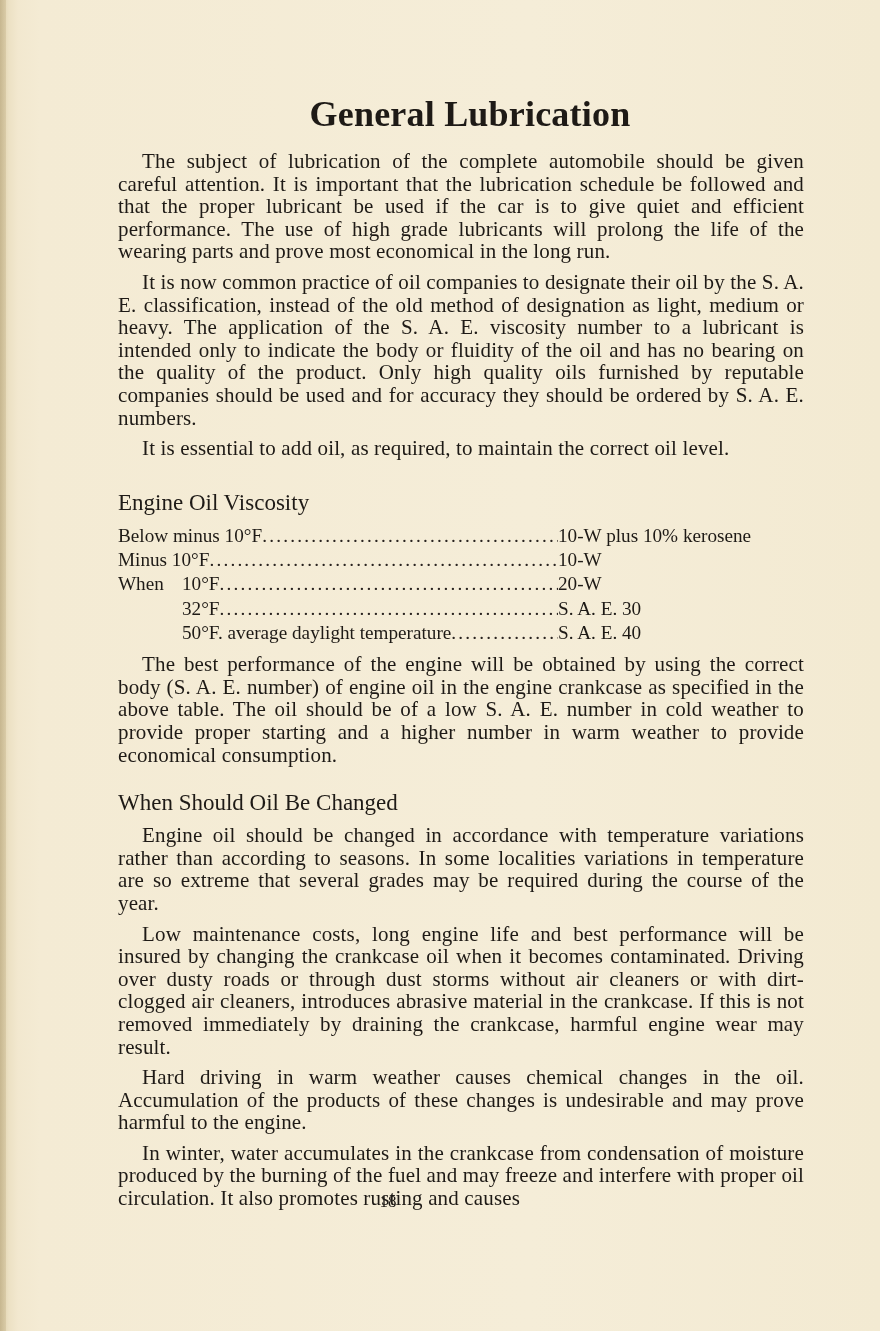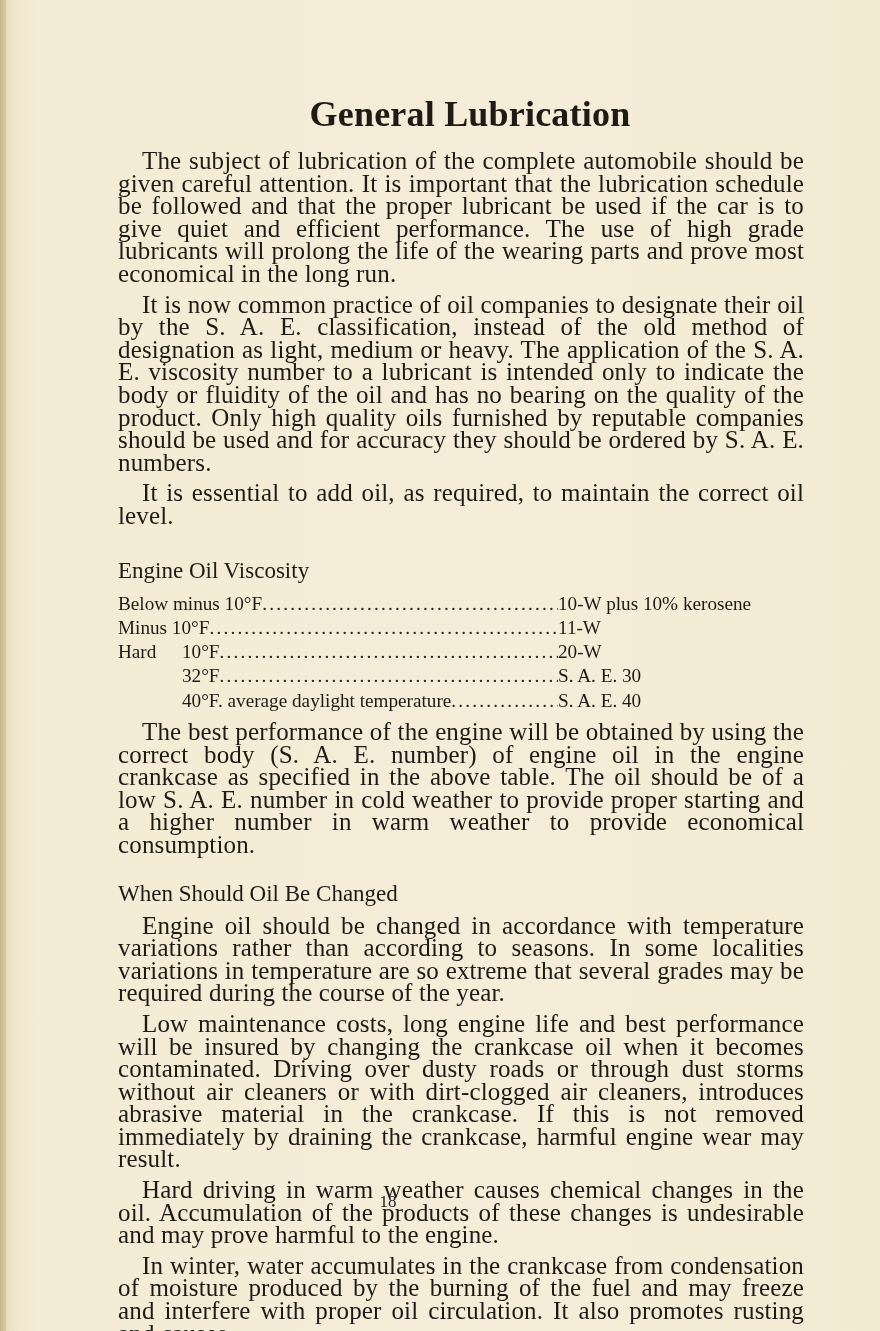--- a/index.html
+++ b/index.html
@@ -39,21 +39,21 @@
       font-family: "Liberation Serif", "DejaVu Serif", serif;
       font-weight: bold;
       font-size: 36px;
       text-align: center;
       margin: 0 0 14px 0;
       letter-spacing: 0.2px;
       padding-left: 14px;
       line-height: 44px;
     }
     p.para {
-      font-size: 25px;
+      font-size: 21px;
       line-height: 22.6px;
       margin: 0 4px 8px 0;
       text-indent: 24px;
       text-align: justify;
       letter-spacing: 0.15px;
     }
     h2.section {
       font-family: "Liberation Serif", "DejaVu Serif", serif;
       font-weight: normal;
       font-size: 23px;
@@ -116,32 +116,32 @@
 
     <h2 class="section" id="sec-viscosity">Engine Oil Viscosity</h2>
 
     <div class="table">
       <div class="trow">
         <span class="tlabel"><span>Below minus</span> <span>10°F</span><span class="leader">....................................................................</span></span>
         <span class="tvalue">10-W plus 10% kerosene</span>
       </div>
       <div class="trow">
         <span class="tlabel"><span>Minus</span> <span>10°F</span><span class="leader">....................................................................</span></span>
-        <span class="tvalue">11-W</span>
+        <span class="tvalue">10-W</span>
       </div>
       <div class="trow">
-        <span class="tlabel"><span class="lbl-prefix">Hard</span><span>10°F</span><span class="leader">....................................................................</span></span>
+        <span class="tlabel"><span class="lbl-prefix">When</span><span>10°F</span><span class="leader">....................................................................</span></span>
         <span class="tvalue">20-W</span>
       </div>
       <div class="trow">
         <span class="tlabel"><span class="lbl-prefix"></span><span>32°F</span><span class="leader">....................................................................</span></span>
         <span class="tvalue">S. A. E. 30</span>
       </div>
       <div class="trow">
-        <span class="tlabel"><span class="lbl-prefix"></span><span>40°F. average daylight temperature</span><span class="leader">....................................................................</span></span>
+        <span class="tlabel"><span class="lbl-prefix"></span><span>50°F. average daylight temperature</span><span class="leader">....................................................................</span></span>
         <span class="tvalue">S. A. E. 40</span>
       </div>
     </div>
 
     <p class="para">The best performance of the engine will be obtained by using the correct body (S. A. E. number) of engine oil in the engine crankcase as specified in the above table. The oil should be of a low S. A. E. number in cold weather to provide proper starting and a higher number in warm weather to provide economical consumption.</p>
 
     <h2 class="section" id="sec-change">When Should Oil Be Changed</h2>
     <p class="para">Engine oil should be changed in accordance with temperature variations rather than according to seasons. In some localities variations in temperature are so extreme that several grades may be required during the course of the year.</p>
     <p class="para">Low maintenance costs, long engine life and best performance will be insured by changing the crankcase oil when it becomes contaminated. Driving over dusty roads or through dust storms without air cleaners or with dirt-clogged air cleaners, introduces abrasive material in the crankcase. If this is not removed immediately by draining the crankcase, harmful engine wear may result.</p>
     <p class="para">Hard driving in warm weather causes chemical changes in the oil. Accumulation of the products of these changes is undesirable and may prove harmful to the engine.</p>

